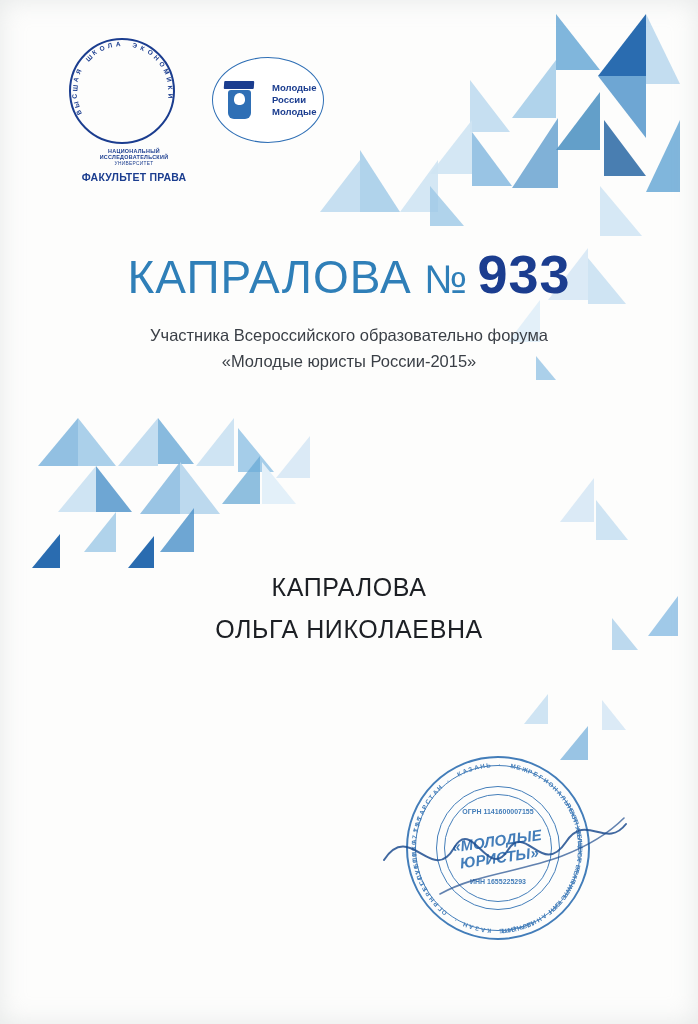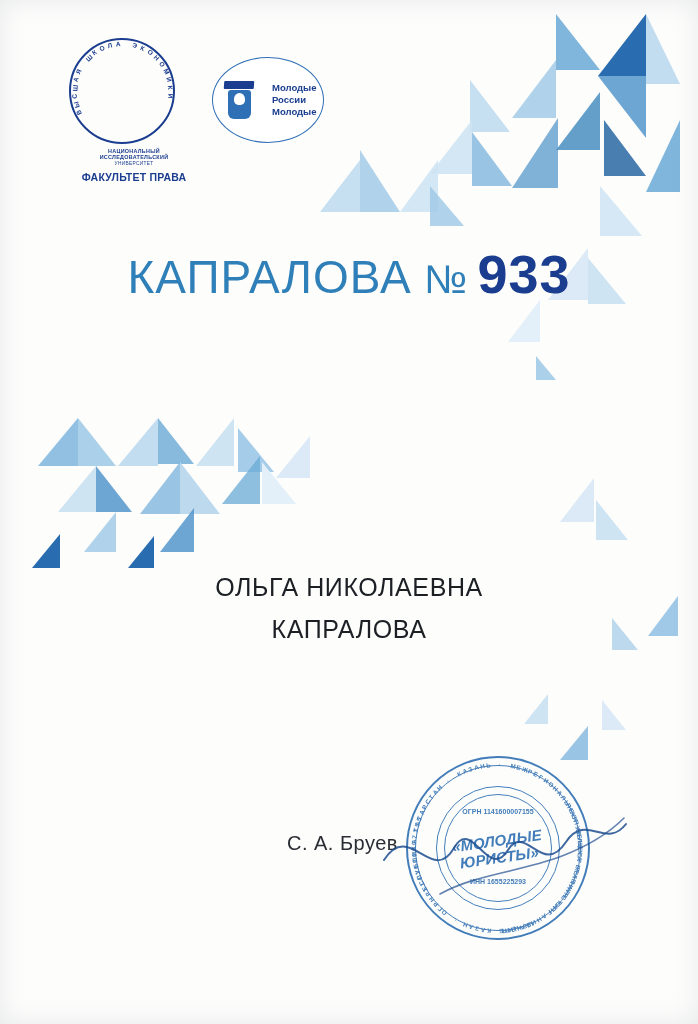--- a/index.html
+++ b/index.html
@@ -419,27 +419,30 @@
       <div>Молодые</div>
     </div>
   </div>
 
   <div class="title-row">
     <span class="title-word">КАПРАЛОВА</span>
     <span class="title-no"><span>№</span></span>
     <span class="title-num">933</span>
   </div>
 
+  <div class="subtitle">
+    <div>Участника Всероссийского образовательно форума</div>
+    <div>«Молодые юристы России-2015»</div>
+  </div>
 
   <div class="recipient">
+    <div>КАПРАЛОВА</div>
     <div>ОЛЬГА НИКОЛАЕВНА</div>
-    <div>КАПРАЛОВА</div>
   </div>
 
-  <div class="sig-name">С. А. Бруев</div>
 
   <svg class="sig-scribble" viewBox="0 0 250 130">
     <path d="M4,70 C30,30 52,96 74,58 C92,26 108,92 128,60 C146,32 162,88 186,52 C206,22 226,60 246,34" fill="none" stroke="#1f4d8f" stroke-width="2" stroke-linecap="round" opacity="0.85"></path>
     <path d="M60,104 C96,84 140,82 182,66 C208,56 228,44 244,28" fill="none" stroke="#1f4d8f" stroke-width="1.6" stroke-linecap="round" opacity="0.7"></path>
   </svg>
 
   <div class="stamp">
     <div class="ring r1"></div>
     <div class="ring r2"></div>
     <div class="ring r3"></div>

